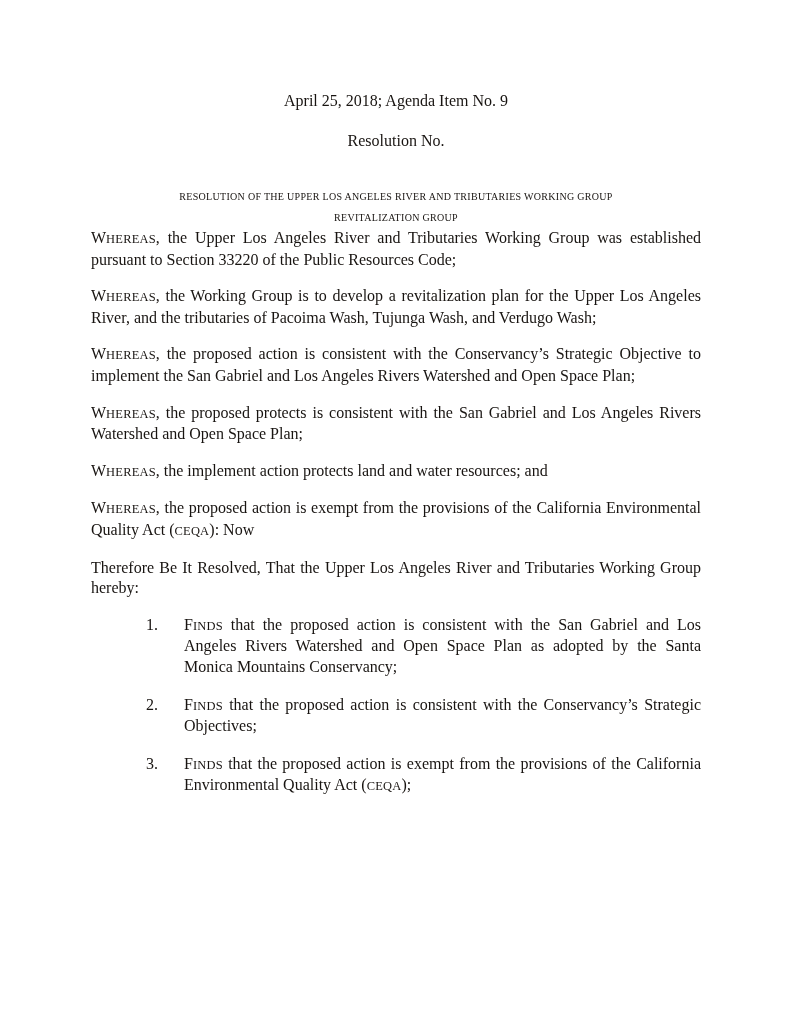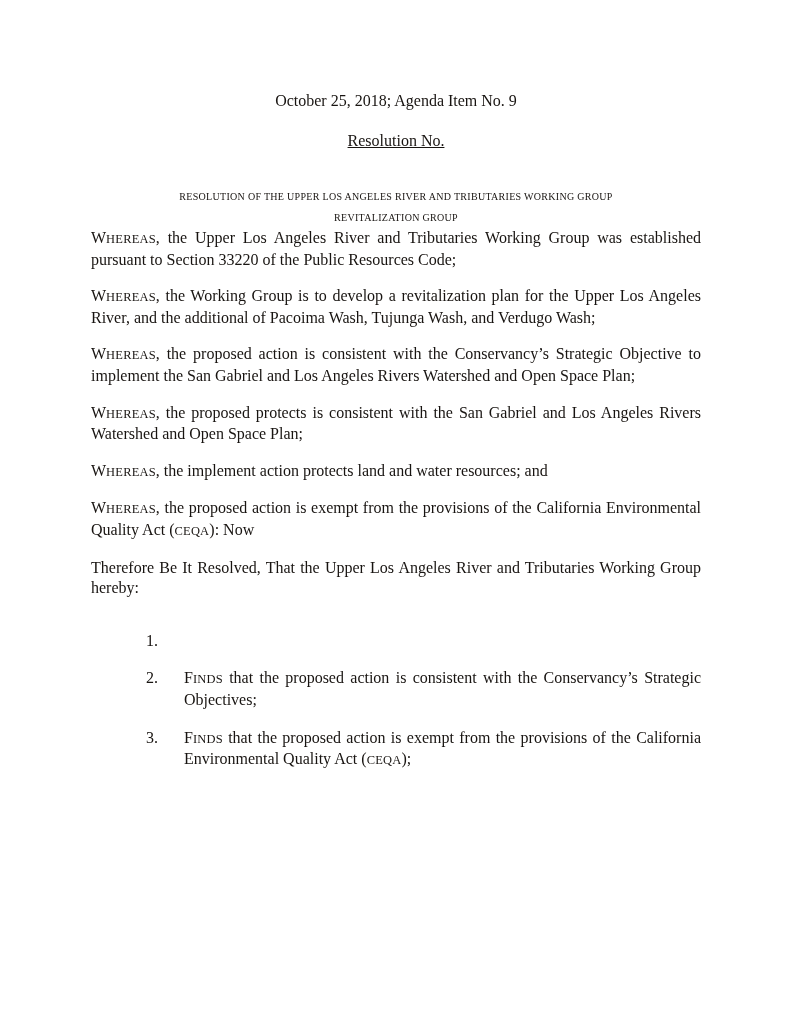--- a/index.html
+++ b/index.html
@@ -13,68 +13,69 @@
     box-sizing:border-box;
     padding:90px 90px 0 91px;
     background:var(--bg);
     color:var(--text);
     font-family:"Liberation Serif", serif;
     font-size:16px;
     overflow:hidden;
   }
   .center{text-align:center;}
   .dateline{margin:0;line-height:21px;}
-  .resline{margin:19px 0 0 0;line-height:21px;text-decoration:underline;}
+  .resline{margin:19px 0 0 0;line-height:21px;}
   .title{margin:35px 0 0 0;line-height:21px;font-size:10px;letter-spacing:.3px;}
   .title div{white-space:nowrap;}
   #clauses{}
   .body-par{
     margin:0 0 16px 0;
     line-height:20.6px;
     text-align:justify;
   }
-  #resolved{margin-bottom:32px;}
+  #resolved{margin-bottom:16px;}
   .finding{
     display:flex;
     margin:0 0 17px 0;
     line-height:20.6px;
   }
   .finding .num{
     flex:0 0 38px;
     margin-left:55px;
   }
   .finding .ftext{
     flex:0 0 517px;
     text-align:justify;
   }
   .it{}
   .cx{font-size:.78em;letter-spacing:.2px;}
 </style>
 </head>
 <body>
 
 <div class="page">
-  <p class="center dateline">October 25, 2018; Agenda Item No. 9</p>
+  <p class="center dateline">April 25, 2018; Agenda Item No. 9</p>
   <p class="center resline">Resolution No.</p>
   <div class="title center">
     <div>RESOLUTION OF THE UPPER LOS ANGELES RIVER AND TRIBUTARIES WORKING GROUP</div>
     <div>REVITALIZATION GROUP</div>
   </div>
   <div id="clauses">
       <p class="body-par"><span>W</span><span class="cx">HEREAS</span><span>, the Upper Los Angeles River and Tributaries Working Group was established pursuant to Section 33220 of the Public Resources Code;</span></p>
-      <p class="body-par"><span>W</span><span class="cx">HEREAS</span><span>, the Working Group is to develop a revitalization plan for the Upper Los Angeles River, and the additional of Pacoima Wash, Tujunga Wash, and Verdugo Wash;</span></p>
+      <p class="body-par"><span>W</span><span class="cx">HEREAS</span><span>, the Working Group is to develop a revitalization plan for the Upper Los Angeles River, and the tributaries of Pacoima Wash, Tujunga Wash, and Verdugo Wash;</span></p>
       <p class="body-par"><span>W</span><span class="cx">HEREAS</span><span>, the proposed action is consistent with the Conservancy’s Strategic Objective to implement the </span><span class="it">San Gabriel and Los Angeles Rivers Watershed and Open Space Plan</span><span>;</span></p>
       <p class="body-par"><span>W</span><span class="cx">HEREAS</span><span>, the proposed protects is consistent with the </span><span class="it">San Gabriel and Los Angeles Rivers Watershed and Open Space Plan</span><span>;</span></p>
       <p class="body-par"><span>W</span><span class="cx">HEREAS</span><span>, the implement action protects land and water resources; and</span></p>
       <p class="body-par"><span>W</span><span class="cx">HEREAS</span><span>, the proposed action is exempt from the provisions of the California Environmental Quality Act (</span><span class="cx">CEQA</span><span>): Now</span></p>
     </div>
   <p id="resolved" class="body-par"><span class="it">Therefore Be It Resolved,</span><span> That the Upper Los Angeles River and Tributaries Working Group hereby:</span></p>
   <div id="findings">
       <div class="finding">
         <span class="num">1.</span>
+        <span class="ftext"><span>F</span><span class="cx">INDS</span><span> that the proposed action is consistent with the </span><span class="it">San Gabriel and Los Angeles Rivers Watershed and Open Space Plan</span><span> as adopted by the Santa Monica Mountains Conservancy;</span></span>
       </div>
       <div class="finding">
         <span class="num">2.</span>
         <span class="ftext"><span>F</span><span class="cx">INDS</span><span> that the proposed action is consistent with the Conservancy’s Strategic Objectives;</span></span>
       </div>
       <div class="finding">
         <span class="num">3.</span>
         <span class="ftext"><span>F</span><span class="cx">INDS</span><span> that the proposed action is exempt from the provisions of the California Environmental Quality Act (</span><span class="cx">CEQA</span><span>);</span></span>
       </div>
     </div>

